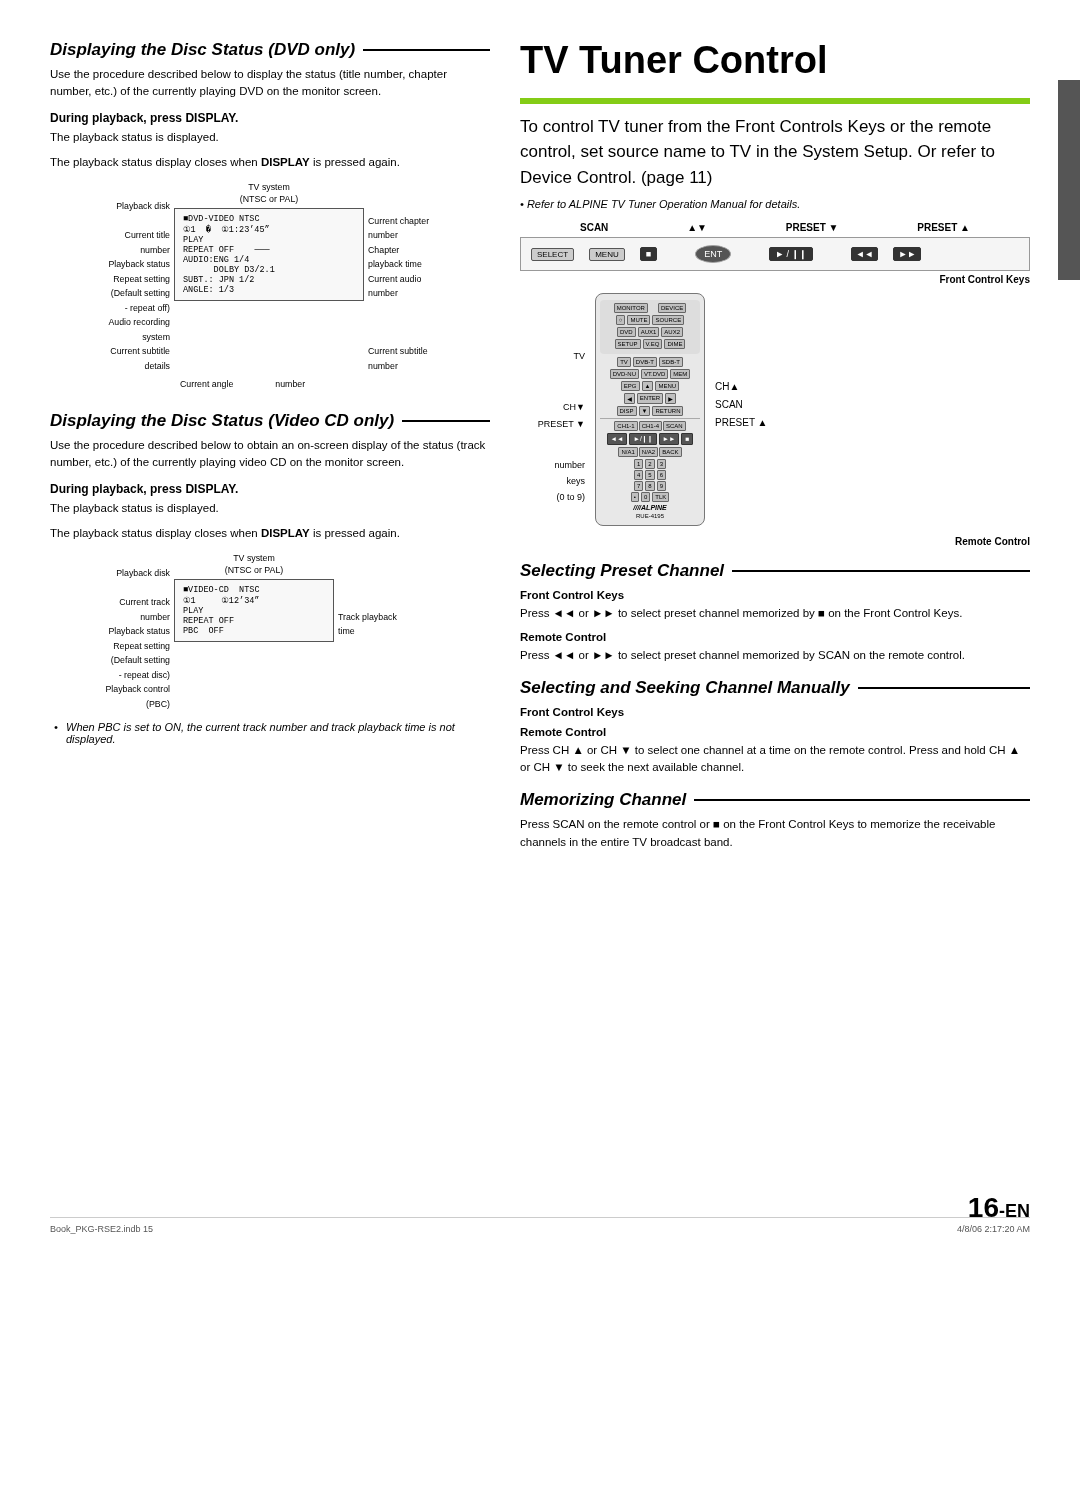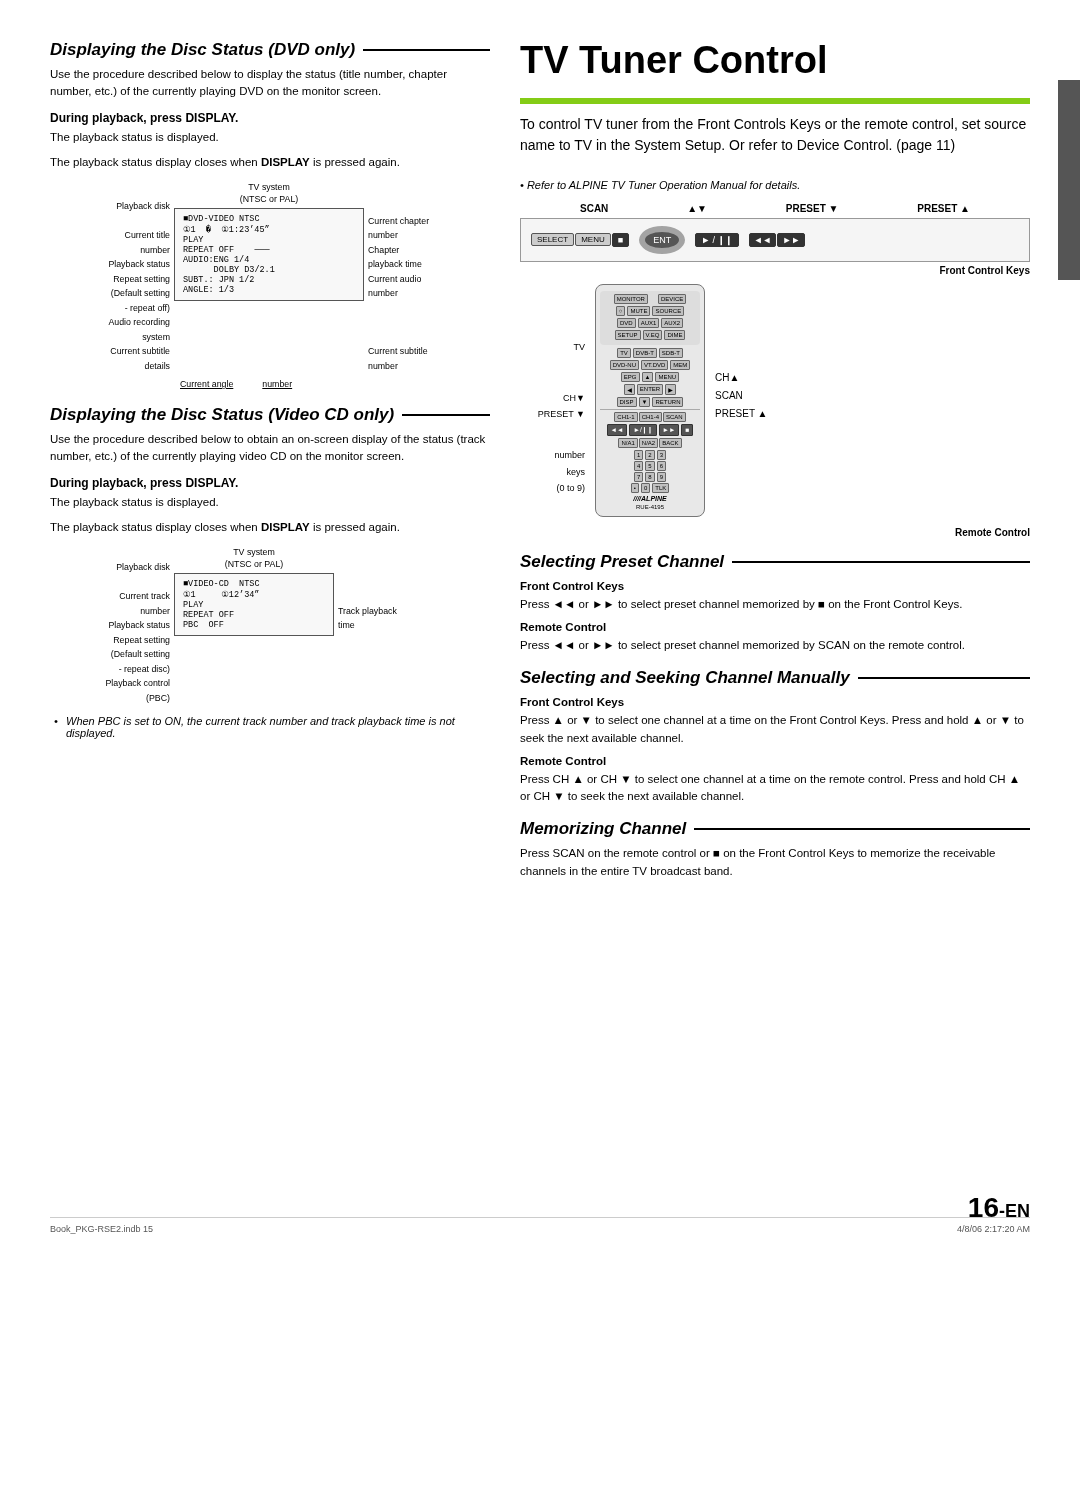--- a/index.html
+++ b/index.html
@@ -64,22 +64,22 @@
       position: relative;
     }
     .bullet-item::before {
       content: '•';
       position: absolute;
       left: 4px;
     }
 
     
     .right-intro {
-      font-size: 14px;
-      margin-bottom: 23px;
+      font-size: 17px;
+      margin-bottom: 8px;
       line-height: 1.5;
     }
     .refer-note {
       font-size: 11px;
       font-style: italic;
       margin-bottom: 10px;
     }
 
     
     .selecting-section {
@@ -219,33 +219,33 @@
       height: 2px;
       background: #000;
     }
 
     .right-top-diagram-wrapper {
       margin-bottom: 8px;
     }
 
     .ck-buttons-row {
       display: flex;
-      gap: 1px;
+      gap: 15px;
       align-items: center;
       margin: 2px 0;
     }
     .ck-small-btn {
       border: 1px solid #555;
       background: #ccc;
       padding: 1px 5px;
       font-size: 8px;
       border-radius: 2px;
     }
     .ck-ent-btn {
-      border: 6px solid #a3a3a3;
+      border: 1px solid #a3a3a3;
       background: #555;
       color: white;
       padding: 3px 8px;
       font-size: 9px;
       border-radius: 50%;
     }
     .ck-play-btn {
       border: 1px solid #333;
       background: #333;
       color: white;
@@ -387,21 +387,21 @@
             <div>playback time</div>
             <div>Current audio</div>
             <div>number</div>
             <div>&nbsp;</div>
             <div>&nbsp;</div>
             <div>&nbsp;</div>
             <div>Current subtitle</div>
             <div>number</div>
           </div>
         </div>
-        <div style="font-size:8.8px; display:flex; gap:19px; margin-top:-4px; margin-bottom:16px;text-decoration:underline;">
+        <div style="font-size:8.8px; display:flex; gap:32px; margin-top:-4px; margin-bottom:22px;">
           <span style="margin-left:130px;">Current angle</span>
           <span style="margin-left:10px;">number</span>
         </div>
       </div>
 
       <div style="margin-top:16px;">
         <div class="section-heading-bar">
           <span class="section-heading-text">Displaying the Disc Status (Video CD only)</span>
           <div class="section-heading-line"></div>
         </div>
@@ -610,21 +610,20 @@
         <p class="sub-section-heading">Remote Control</p>
         <p class="body-text">Press ◄◄ or ►► to select preset channel memorized by SCAN on the remote control.</p>
       </div>
 
       <div class="selecting-section">
         <div class="section-heading-bar">
           <span class="section-heading-text">Selecting and Seeking Channel Manually</span>
           <div class="section-heading-line"></div>
         </div>
         <p class="sub-section-heading">Front Control Keys</p>
-        <p class="body-text">Press ▲ or ▼ to select one channel at a time on the Front Control Keys. Press and hold ▲ or ▼ to seek the next available channel.</p>
         <p class="sub-section-heading">Remote Control</p>
         <p class="body-text">Press CH ▲ or CH ▼ to select one channel at a time on the remote control. Press and hold CH ▲ or CH ▼ to seek the next available channel.</p>
       </div>
 
       <div class="selecting-section">
         <div class="section-heading-bar">
           <span class="section-heading-text">Memorizing Channel</span>
           <div class="section-heading-line"></div>
         </div>
         <p class="body-text">Press SCAN on the remote control or ■ on the Front Control Keys to memorize the receivable channels in the entire TV broadcast band.</p>

